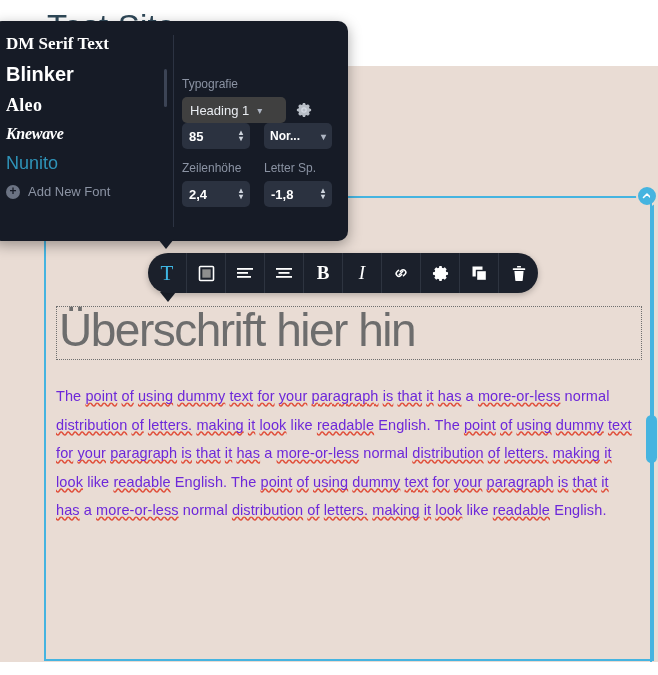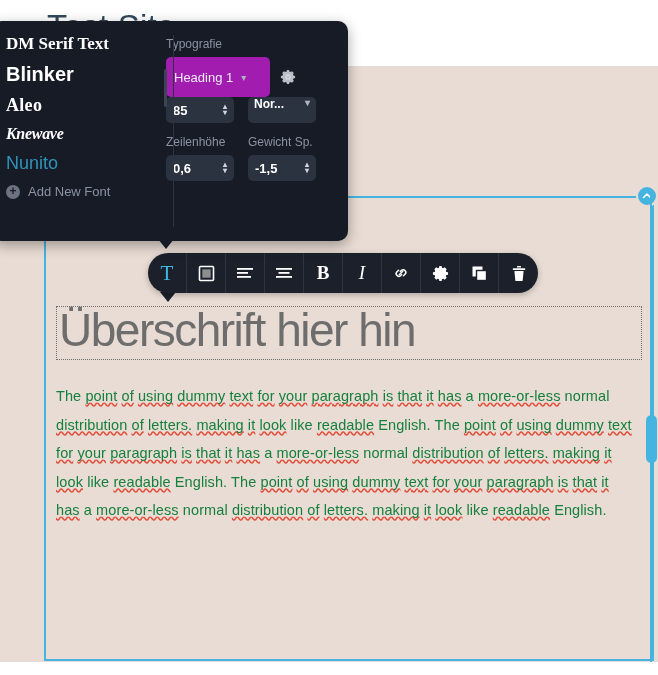--- a/index.html
+++ b/index.html
@@ -69,21 +69,21 @@
     position: absolute; left: 2px; top: -6px;
     font-size: 46px; line-height: 1.3; letter-spacing: -1.5px;
     color: #6d6d6d; white-space: nowrap;
   }
 
   
   .para-block {
     position: absolute; left: 56px; top: 382px; width: 580px;
   }
   .para-text {
-    font-size: 14.5px; line-height: 28.5px; color: #15803d;
+    font-size: 14.5px; line-height: 28.5px; color: #6d28d9;
     letter-spacing: .1px; text-align: left;
   }
   .sp {
     text-decoration: underline wavy #e0503c;
     text-decoration-skip-ink: none;
     text-underline-offset: 1px;
   }
 
   
   .toolbar {
@@ -152,27 +152,27 @@
     display: flex; align-items: center; gap: 8px;
     color: #8b93a3; font-size: 13px; cursor: pointer; margin-top: 2px;
   }
   .plus-icon {
     width: 14px; height: 14px; border-radius: 50%;
     background: #6b7383; color: #161b26;
     font-size: 12px; line-height: 13px; text-align: center; font-weight: bold;
     flex: none;
   }
 
-  .panel-right { flex: 1; padding: 16px 32px 0 14px; }
+  .panel-right { flex: 1; padding: 16px 16px 0 14px; margin-top: 40px; }
   .field-label {
     color: #8b93a3; font-size: 12px; margin-bottom: 6px; display: block;
   }
   .typo-row { display: flex; align-items: center; gap: 10px; }
   .select-box {
-    background: #a21caf; border-radius: 5px; height: 40px;
+    background: #404040; border-radius: 5px; height: 26px;
     display: flex; align-items: center; 
     padding: 0 8px; color: #e9ecf1; font-size: 13px; cursor: pointer;
     min-width: 104px;
   }
   .chev { font-size: 10px; color: #aeb5c2; margin-left: 8px; }
   .gear-btn { color: #d5dae3; cursor: pointer; display: flex; }
   .grid2 {
     display: grid; grid-template-columns: 68px 68px; column-gap: 14px;
     margin-top: 14px;
   }
@@ -182,21 +182,21 @@
     display: flex; align-items: center; justify-content: space-between;
     padding: 0 7px; color: #ffffff; font-size: 13px; font-weight: bold;
     cursor: pointer;
   }
   .stepper .arrows {
     display: flex; flex-direction: column; line-height: 6px;
     color: #cfd5de; font-size: 8px;
   }
   .sel-weight {
     background: #2b3240; border-radius: 5px; height: 26px;
-    display: flex; justify-content: space-between;
+    display: flex; align-items: center; justify-content: space-between;
     padding: 0 6px; color: #ffffff; font-size: 12px; font-weight: bold;
     cursor: pointer;
   }
 </style>
 </head>
 <body>
 
 <div id="root">
 
   <div class="site-header">
@@ -350,32 +350,32 @@
             </span>
         </div>
         <div class="sel-weight">
           <span>Nor...</span>
           <span class="chev" style="margin-left:2px">▾</span>
         </div>
       </div>
 
       <div class="grid2 second">
         <span class="field-label">Zeilenhöhe</span>
-        <span class="field-label">Gewicht Sp.</span>
+        <span class="field-label">Letter Sp.</span>
       </div>
       <div class="grid2" style="margin-top:0">
         <div class="stepper">
-          <span>0,6</span>
+          <span>2,4</span>
           <span class="arrows">
               <span>▴</span>
               <span>▾</span>
             </span>
         </div>
         <div class="stepper">
-          <span>-1,5</span>
+          <span>-1,8</span>
           <span class="arrows">
               <span>▴</span>
               <span>▾</span>
             </span>
         </div>
       </div>
 
     </div>
   </div>
 

